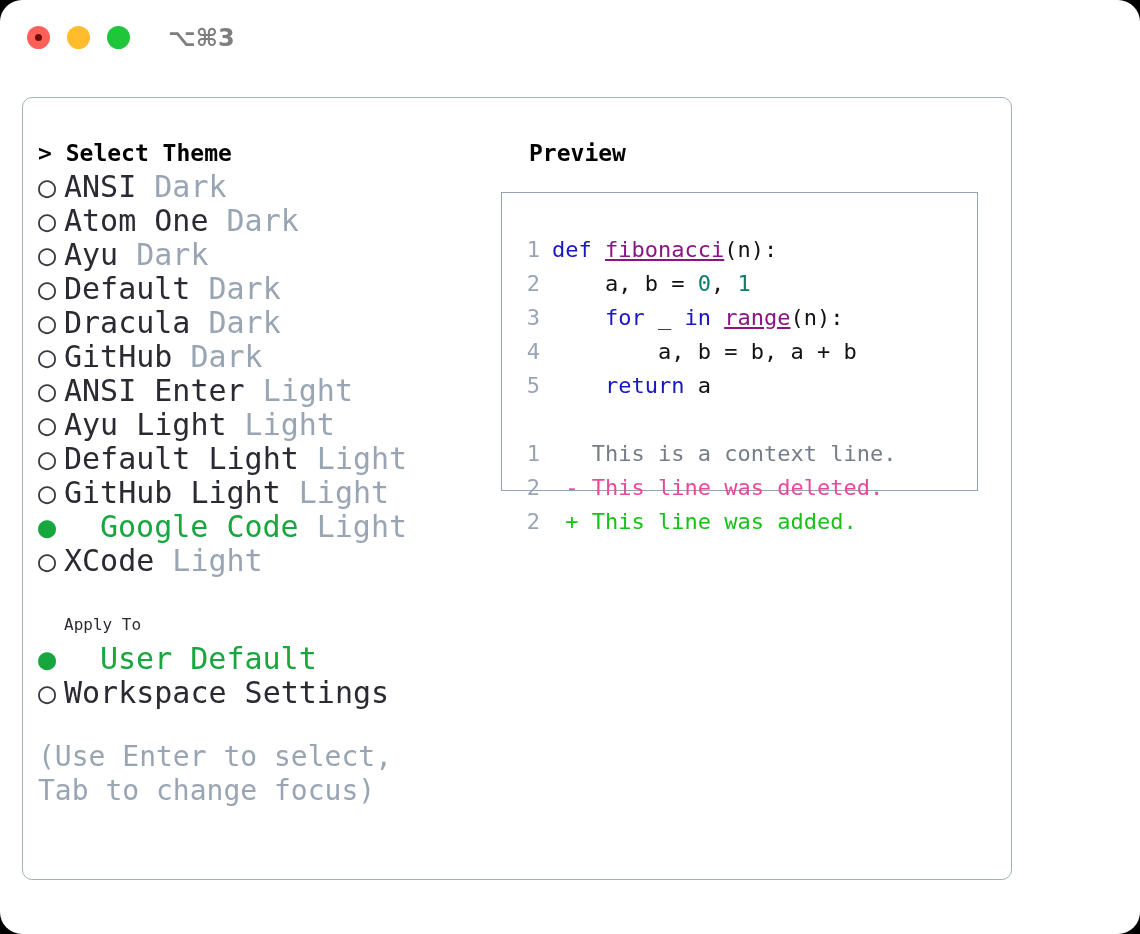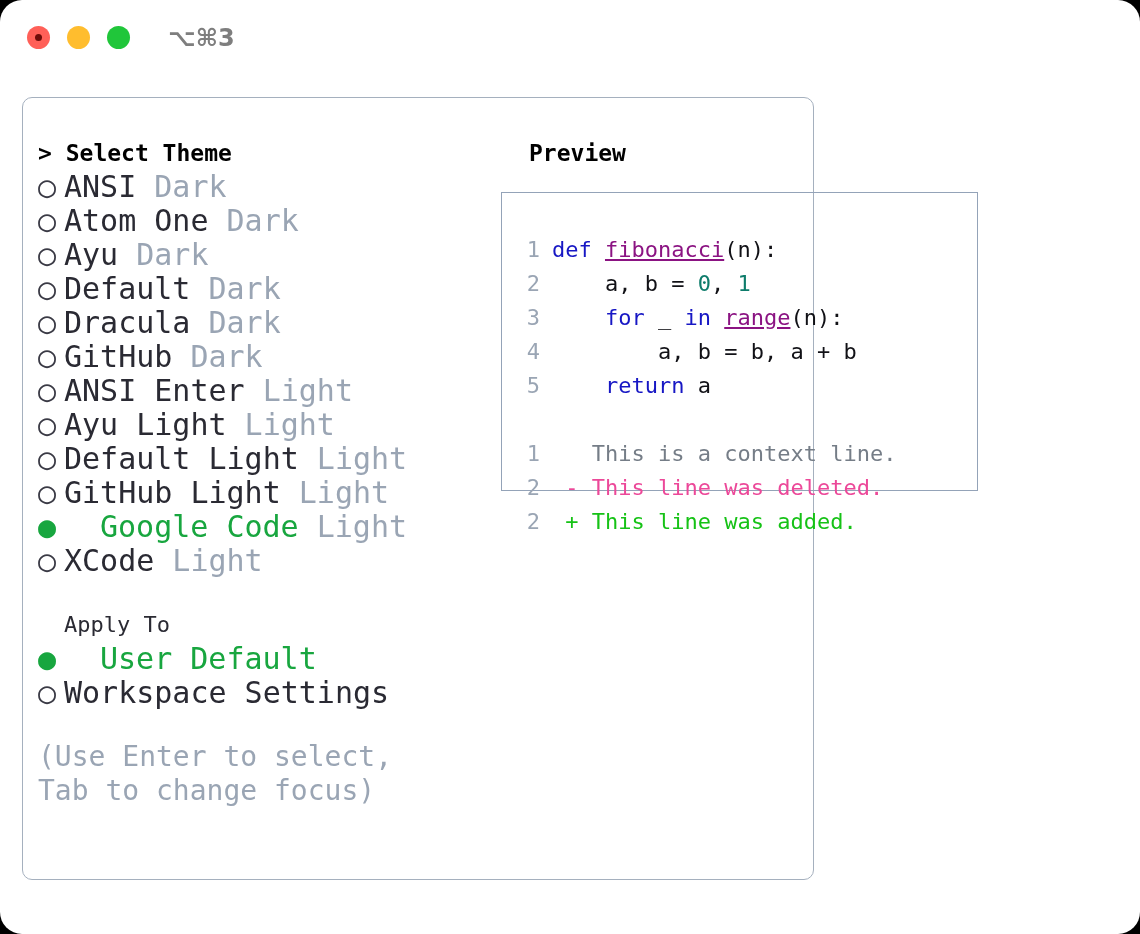--- a/index.html
+++ b/index.html
@@ -66,21 +66,21 @@
     color: #7E7E7E;
     letter-spacing: 0px;
     font-family: "DejaVu Sans", "Liberation Sans", sans-serif;
   }
 
   
   .panel {
     position: absolute;
     left: 22px;
     top: 97px;
-    width: 792px;
+    width: 990px;
     height: 783px;
     border: 1.6px solid #A5B0BE;
     border-radius: 10px;
     box-sizing: border-box;
   }
 
   
   .left-col {
     position: absolute;
     left: 15px;
@@ -108,21 +108,21 @@
   }
   .marker.off { color: #3a3a45; }
   .marker.on  { color: #18A63F; }
   .row-label  { color: #2A2A33; }
   .row-label.sel { color: #18A63F; margin-left: 36px; }
   .row-tag    { color: #9AA5B4; }
 
   .section-gap { height: 30px; }
 
   .section-header {
-    font-size: 22px;
+    font-size: 16px;
     line-height: 34px;
     color: #2A2A33;
     white-space: pre;
     padding-left: 26px;
   }
 
   .hint {
     margin-top: 30px;
     font-size: 28px;
     line-height: 34px;

